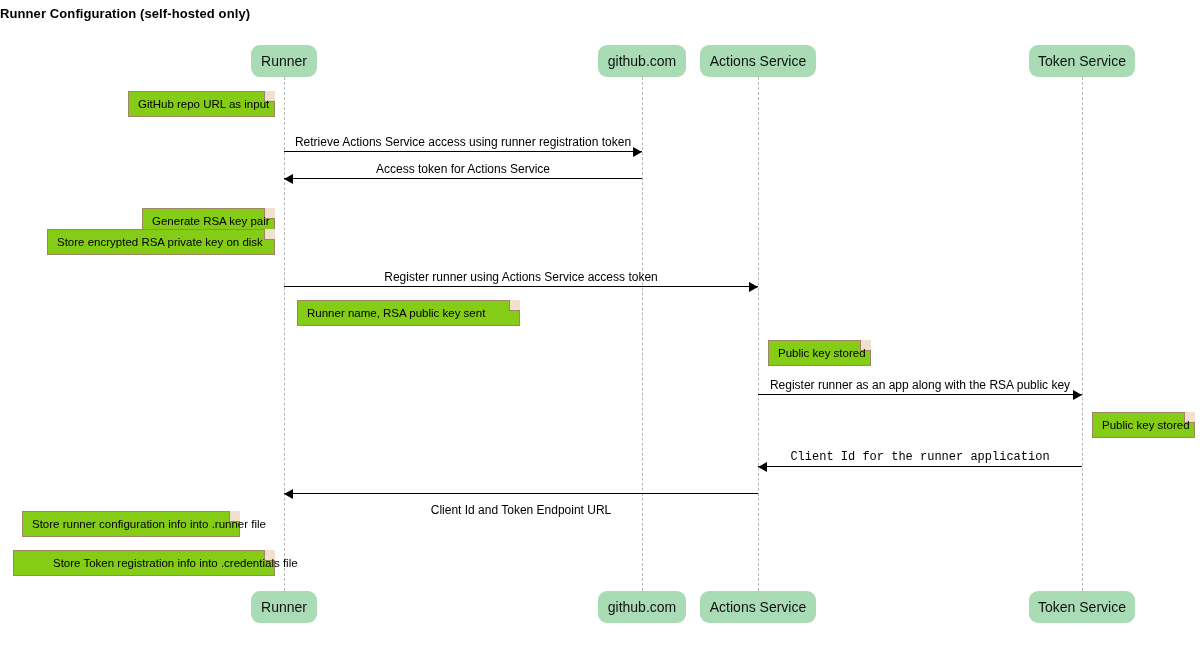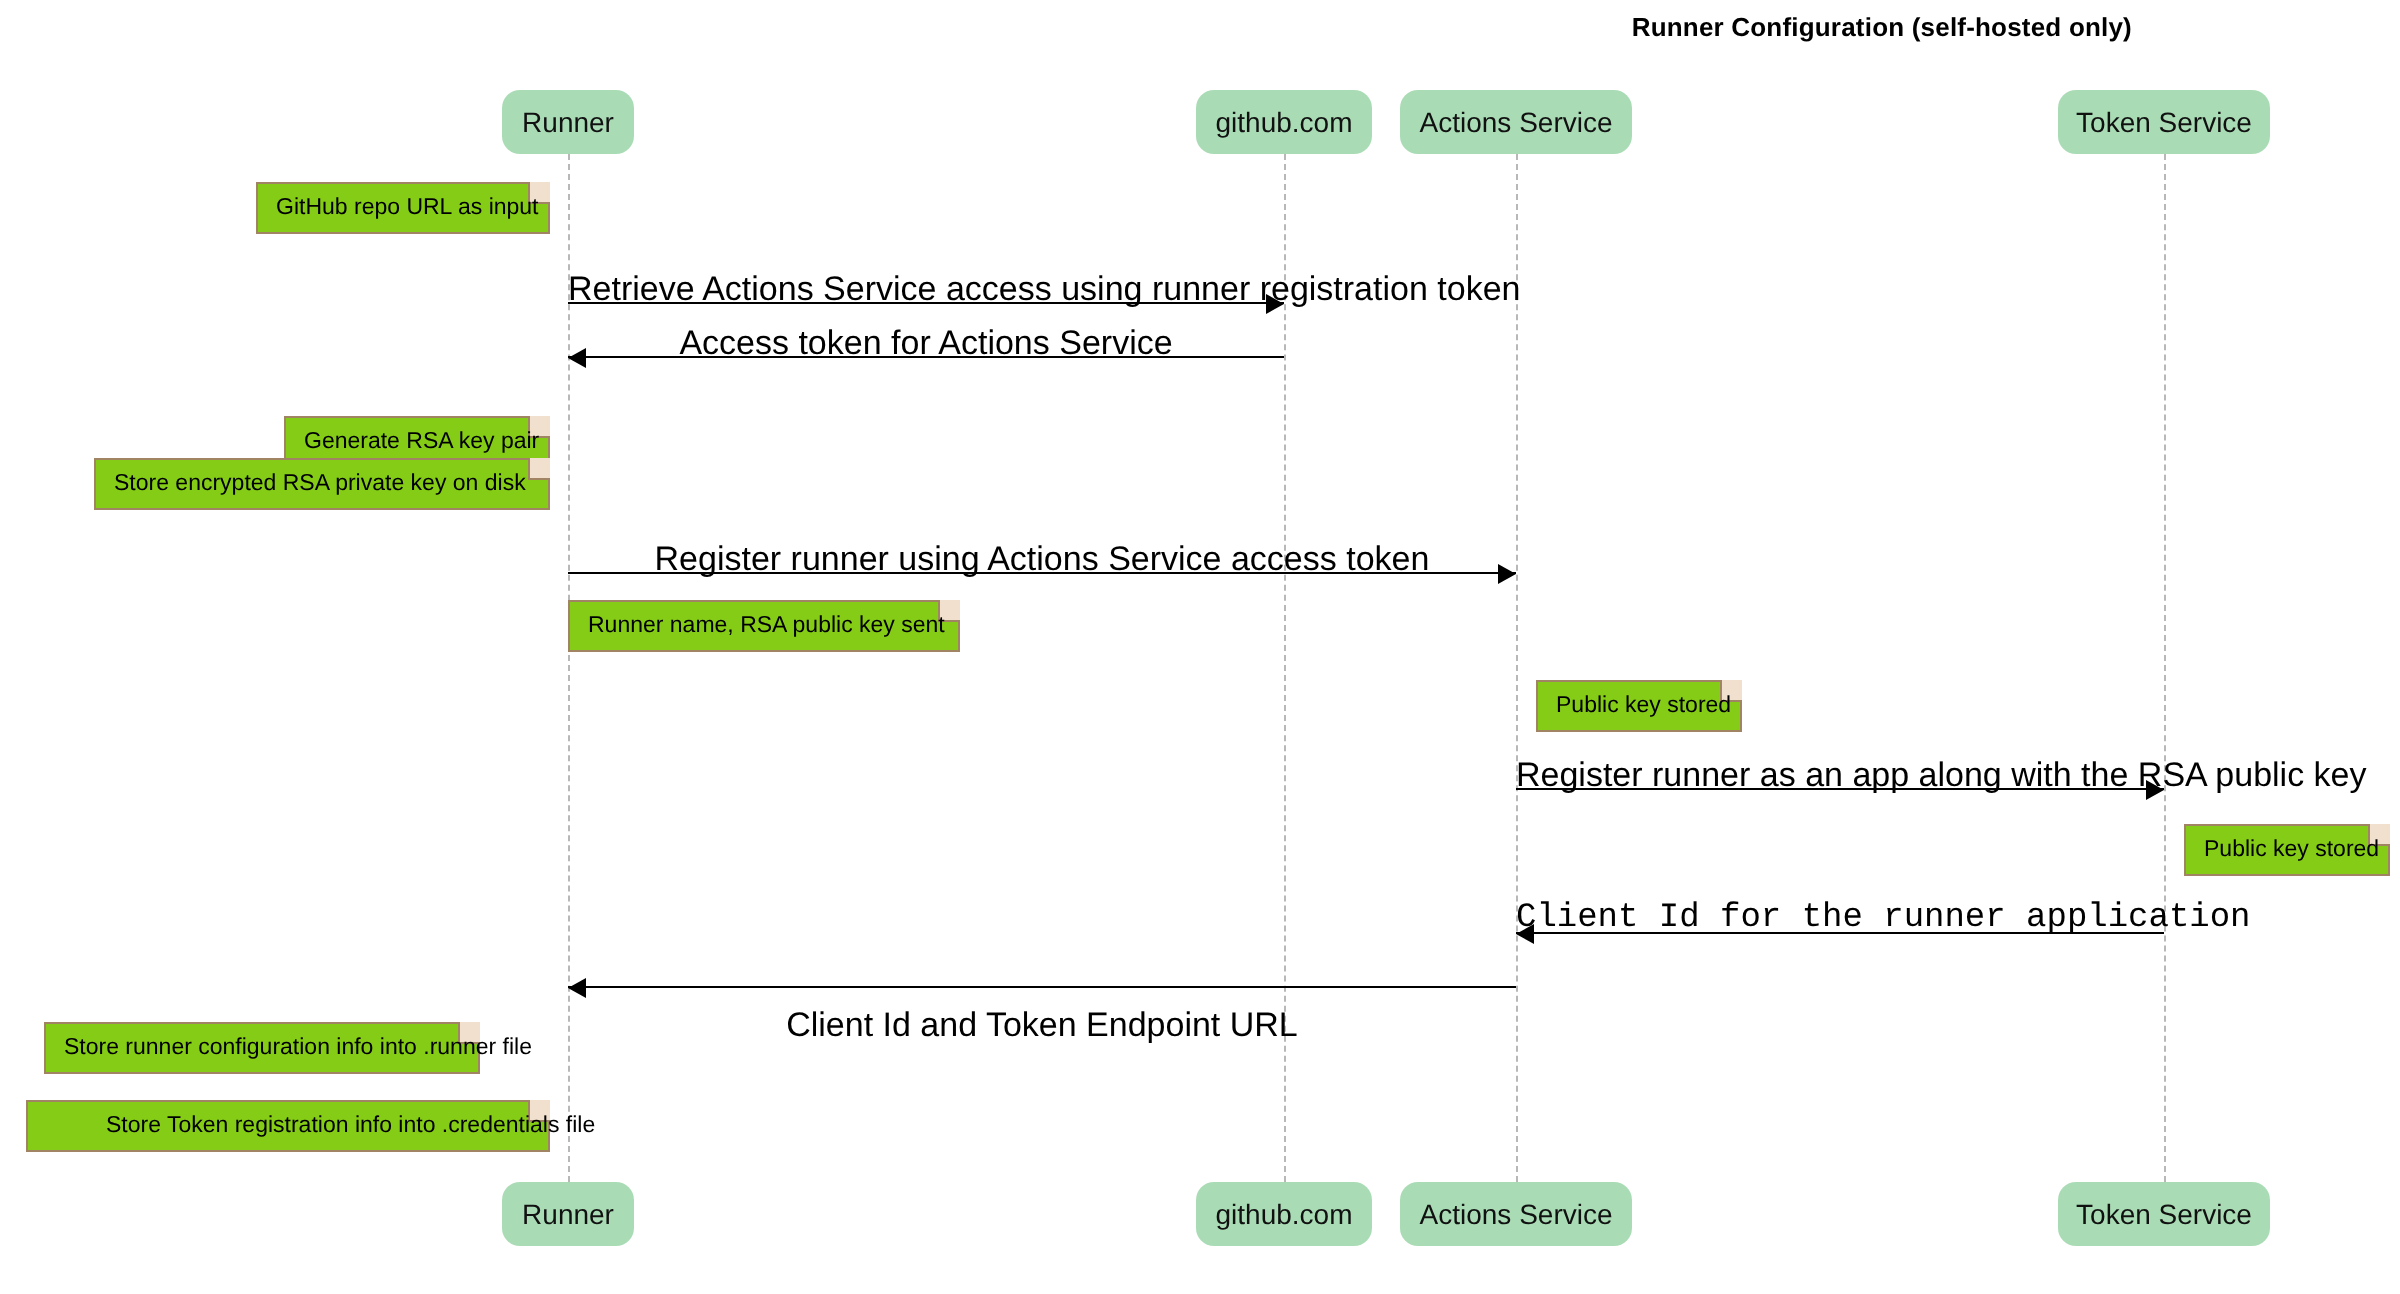--- a/index.html
+++ b/index.html
@@ -17,21 +17,21 @@
     height: 647px;
     background: #ffffff;
     overflow: hidden;
   }
   
   .diagram-title {
     position: absolute;
     left: 0;
     top: 6px;
     width: 1066px;
-    text-align: right;
+    text-align: left;
     font-size: 13px;
     font-weight: bold;
     color: #000;
     letter-spacing: 0.1px;
   }
   
   .participant {
     position: absolute;
     height: 32px;
     background: #a9dcb5;
@@ -67,21 +67,21 @@
     border-bottom: 5px solid transparent;
   }
   .arrowhead.right {
     border-left: 9px solid #000000;
   }
   .arrowhead.left {
     border-right: 9px solid #000000;
   }
   .message-label {
     position: absolute;
-    font-size: 17px;
+    font-size: 12px;
     color: #000;
     white-space: nowrap;
     text-align: center;
   }
   
   .note {
     position: absolute;
     background: #84cc16;
     border: 1px solid #a08464;
     box-sizing: border-box;
@@ -158,21 +158,21 @@
       <div class="note" style="top: 208px; width: 133px; left: 142px;">
         <div class="fold-cover"></div>
         <div class="fold"></div>
         <span class="note-text">Generate RSA key pair</span>
       </div>
       <div class="note" style="top: 229px; width: 228px; left: 47px;">
         <div class="fold-cover"></div>
         <div class="fold"></div>
         <span class="note-text">Store encrypted RSA private key on disk</span>
       </div>
-      <div class="note" style="top: 300px; width: 196px; left: 284px;">
+      <div class="note" style="top: 300px; width: 223px; left: 297px;">
         <div class="fold-cover"></div>
         <div class="fold"></div>
         <span class="note-text">Runner name, RSA public key sent</span>
       </div>
       <div class="note" style="top: 340px; width: 103px; left: 768px;">
         <div class="fold-cover"></div>
         <div class="fold"></div>
         <span class="note-text">Public key stored</span>
       </div>
       <div class="note" style="top: 412px; width: 103px; left: 1092px;">

